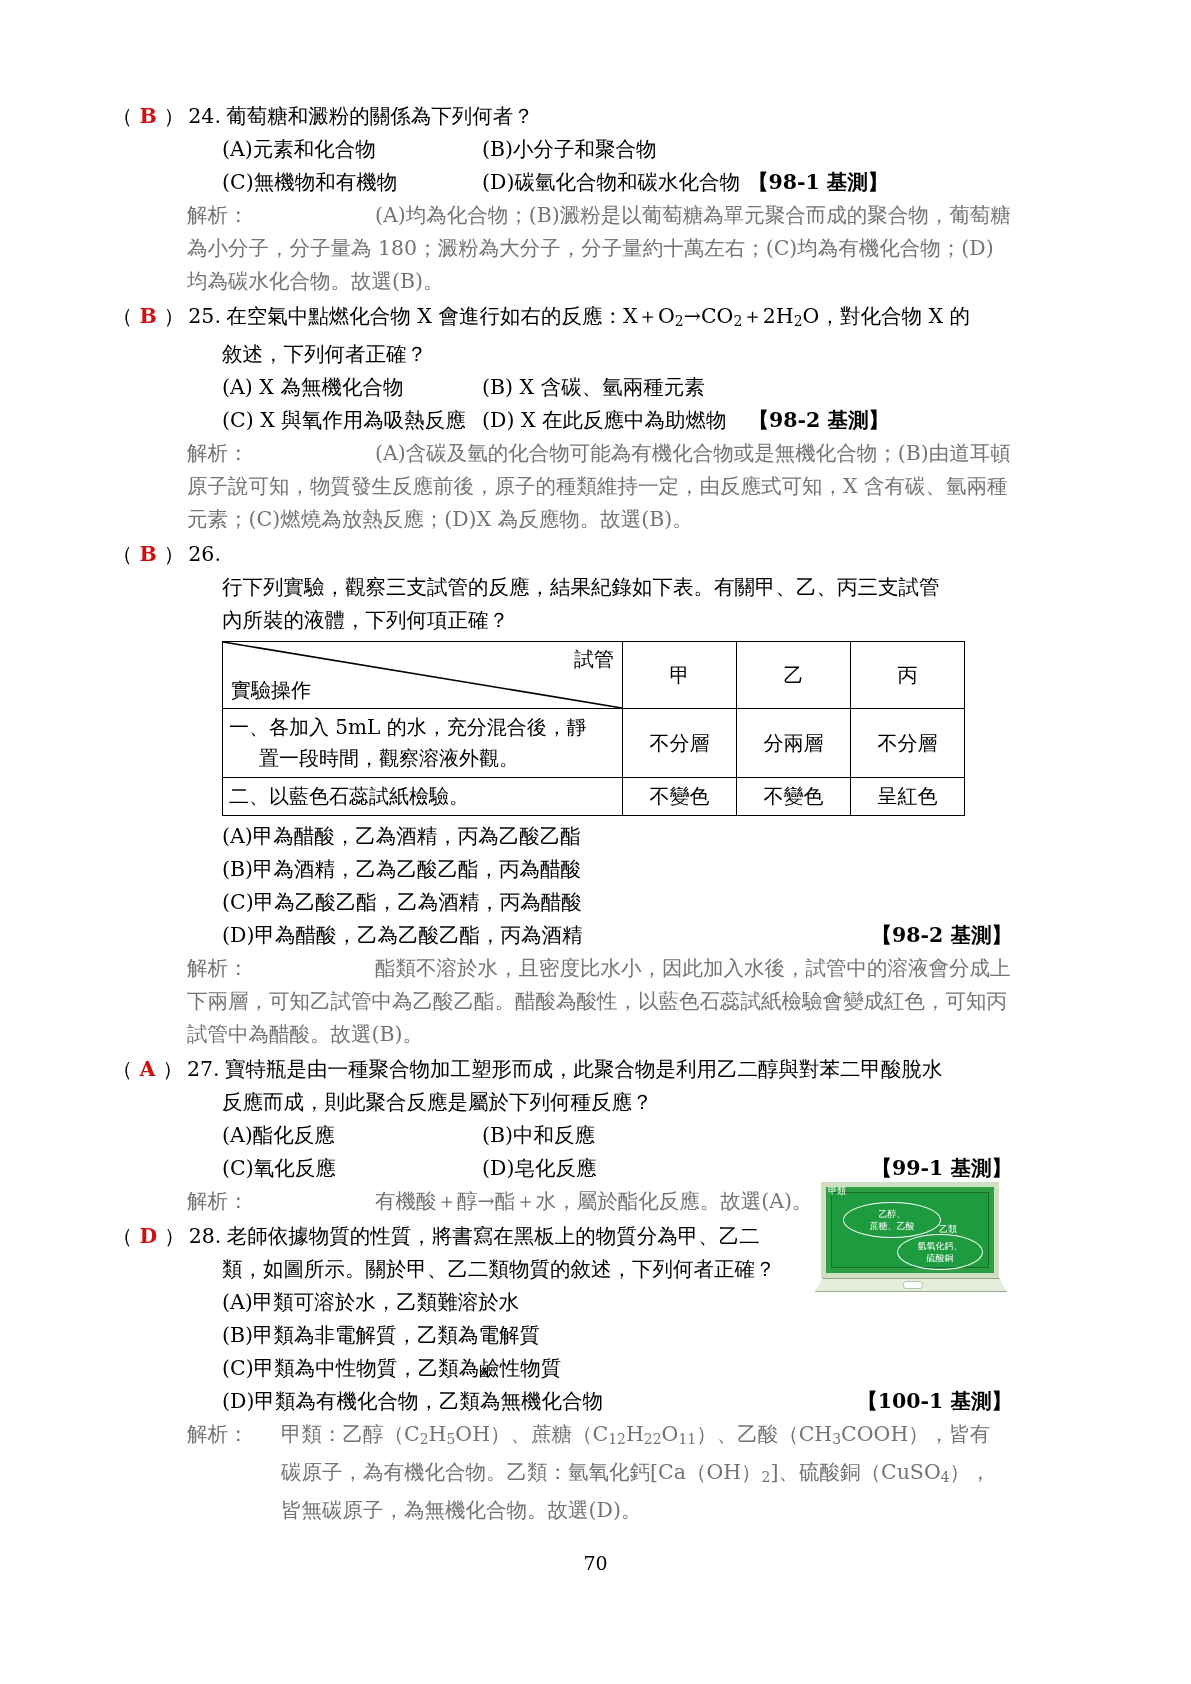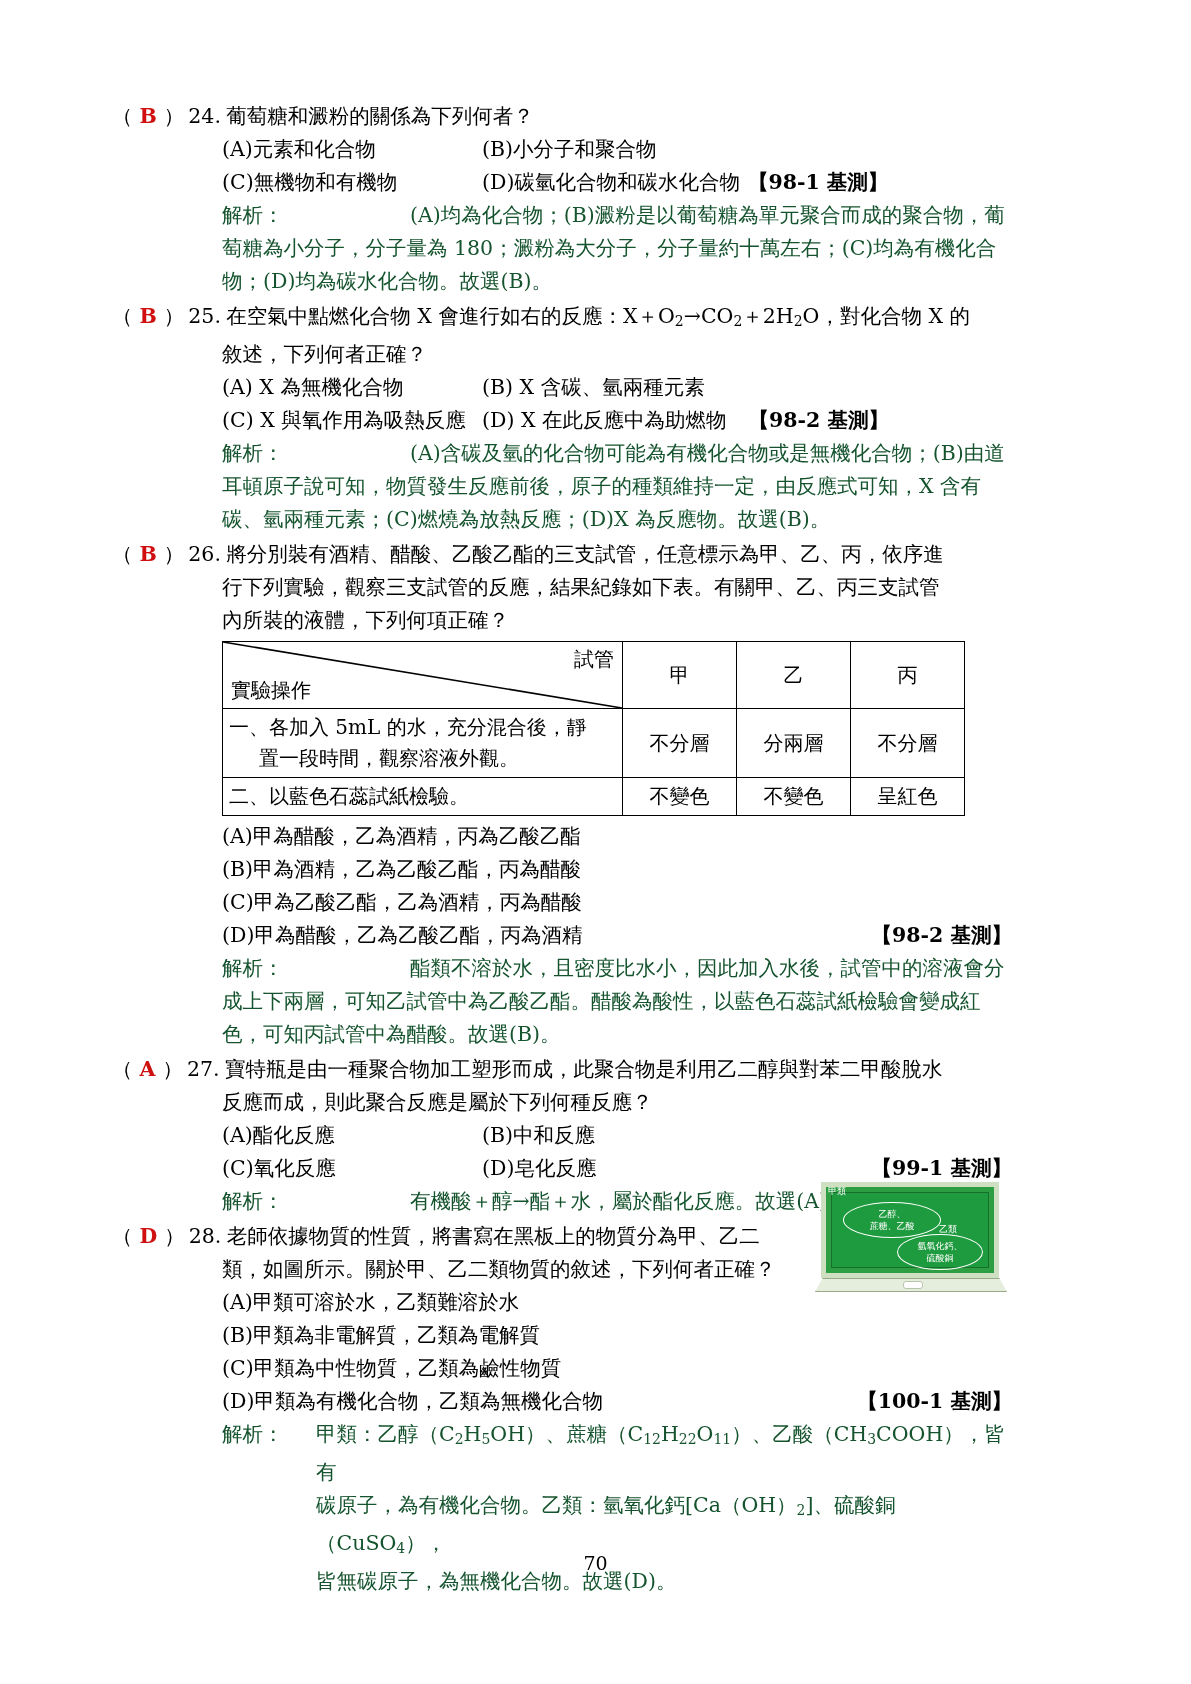--- a/index.html
+++ b/index.html
@@ -90,24 +90,24 @@
 
   .fullrow {
     font-size: 20.5px;
     line-height: 33px;
     display: flex;
   }
   .fullrow .src { margin-left: auto; }
 
   
   .expl {
-    color: #14532d;
-    font-size: 20.5px;
-    line-height: 33px;
-    margin-left: 110px;
+    color: #737373;
+    font-size: 20.5px;
+    line-height: 33px;
+    margin-left: 75px;
     position: relative;
   }
   .expl .lbl {
     float: left;
     width: 94px;
   }
   .expl .etext {
     margin-left: 94px;
     text-align: justify;
     text-justify: inter-ideograph;
@@ -301,21 +301,20 @@
       <div class="expl">
         <span class="lbl">解析：</span>
         <span class="etext">(A)含碳及氫的化合物可能為有機化合物或是無機化合物；(B)由道耳頓原子說可知，物質發生反應前後，原子的種類維持一定，由反應式可知，X 含有碳、氫兩種元素；(C)燃燒為放熱反應；(D)X 為反應物。故選(B)。</span>
       </div>
     </div>
 
     <div class="q">
       <div class="qhead">
         <span class="marker">（<span class="ans">B</span>）</span>
         <span class="qnum">26.</span>
-        <span class="qtext">將分別裝有酒精、醋酸、乙酸乙酯的三支試管，任意標示為甲、乙、丙，依序進</span>
       </div>
       <div class="cont">行下列實驗，觀察三支試管的反應，結果紀錄如下表。有關甲、乙、丙三支試管</div>
       <div class="cont">內所裝的液體，下列何項正確？</div>
 
       <div class="tblwrap">
         <table class="exptbl">
           <colgroup>
             <col style="width:400px">
             <col style="width:114px">
             <col style="width:114px">

